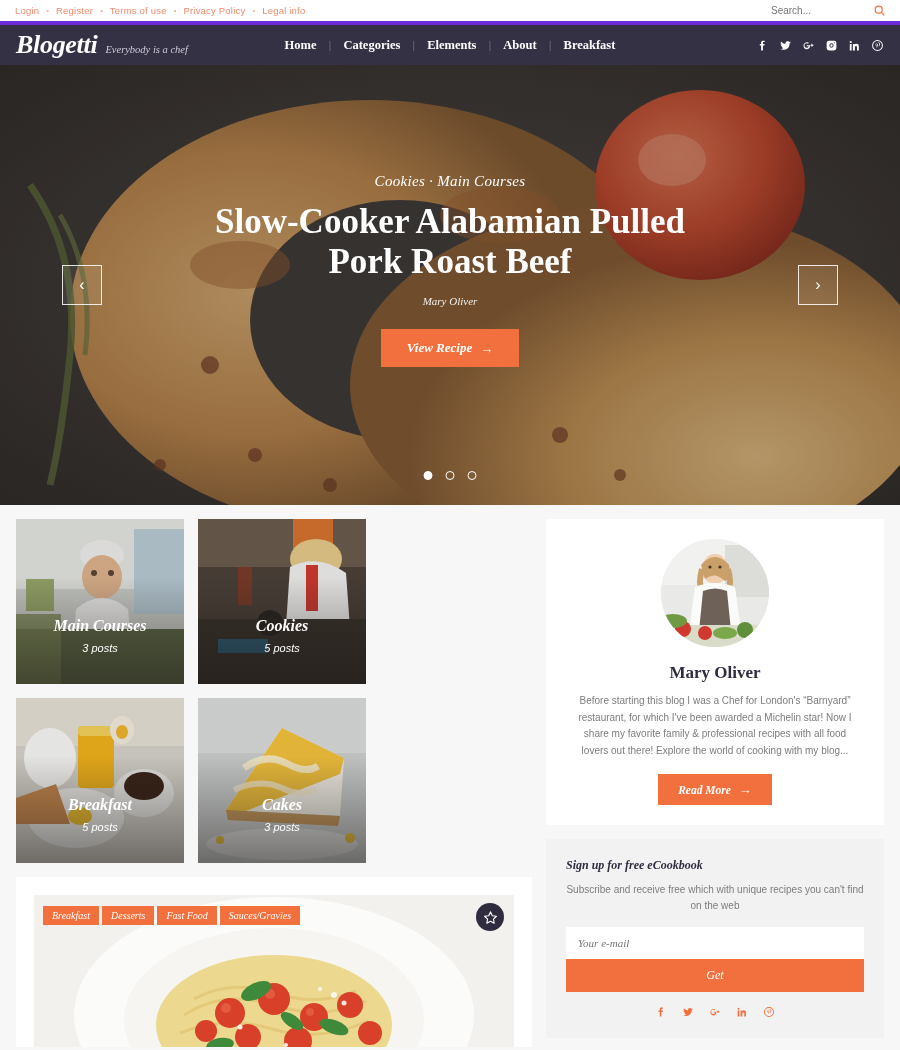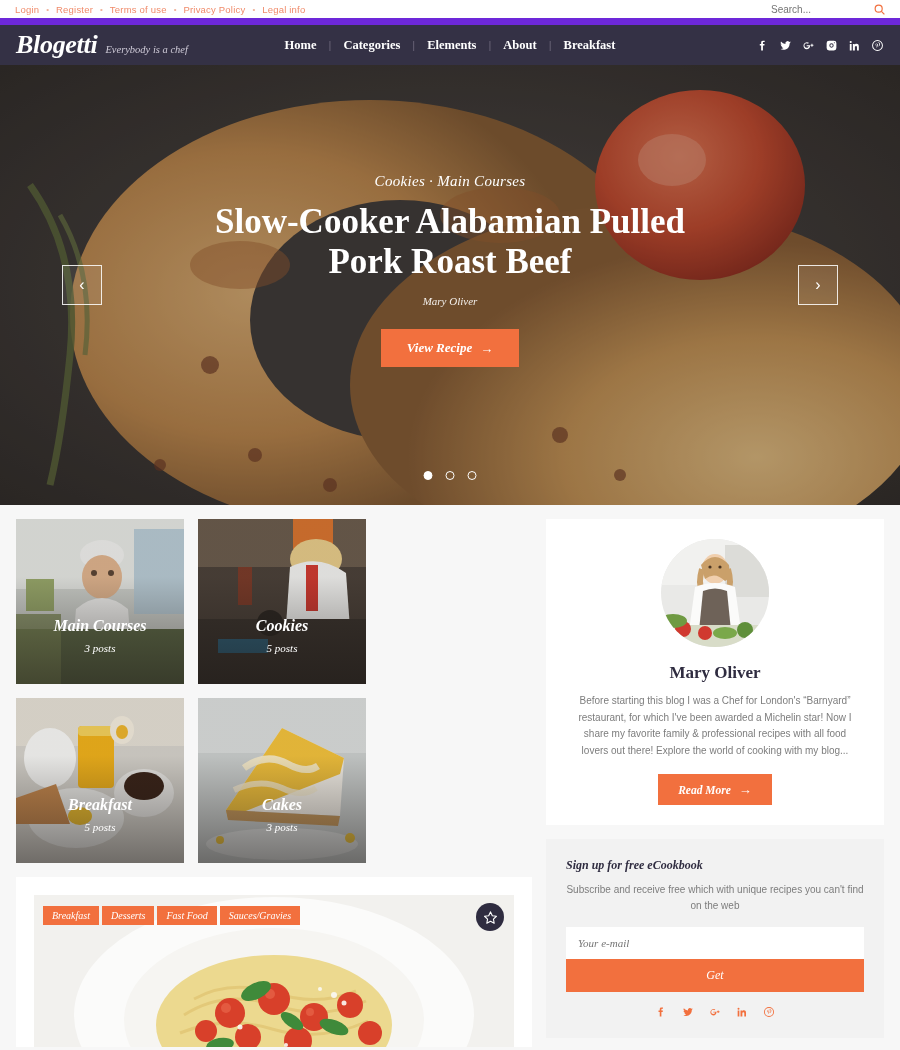--- a/index.html
+++ b/index.html
@@ -7,21 +7,21 @@
   body {
     font-family:"Liberation Sans", sans-serif;
     background:#f7f7f7; color:#4a4a4a;
   }
 
   
   .topbar {
     height:25px; background:#ffffff;
     display:flex; align-items:center; justify-content:space-between;
     padding:0 14px 0 8px;
-    border-bottom:7px solid #6d28d9;
+    border-bottom:4px solid #6d28d9;
   }
   .topbar-links { display:flex; align-items:center; gap:0; }
   .topbar-links a {
     color:#f08b6a; font-size:9.5px; text-decoration:none;
     padding:0 7px; letter-spacing:.2px;
   }
   .topbar-sep { color:#f0b29a; font-size:8px; }
   .topbar-search { display:flex; align-items:center; gap:30px; }
   .topbar-search .search-field {
     border:none; outline:none; background:transparent;
@@ -137,21 +137,21 @@
   .tile-text {
     position:absolute; left:0; right:0; bottom:30px;
     text-align:center; z-index:2;
   }
   .tile-name {
     font-family:"Liberation Serif", serif;
     font-weight:bold; font-style:italic;
     font-size:16px; color:#ffffff; display:block;
   }
   .tile-count {
-    font-family:Liberation Serif, serif;
+    font-family:Liberation Sans, sans-serif;
     font-style:italic; font-size:11px; color:#ffffff;
     display:block; margin-top:7px;
   }
 
   
   .post-card {
     margin-top:14px; background:#ffffff;
     padding:18px 18px 0 18px; position:relative;
   }
   .post-media { position:relative; height:152px; overflow:hidden; }

